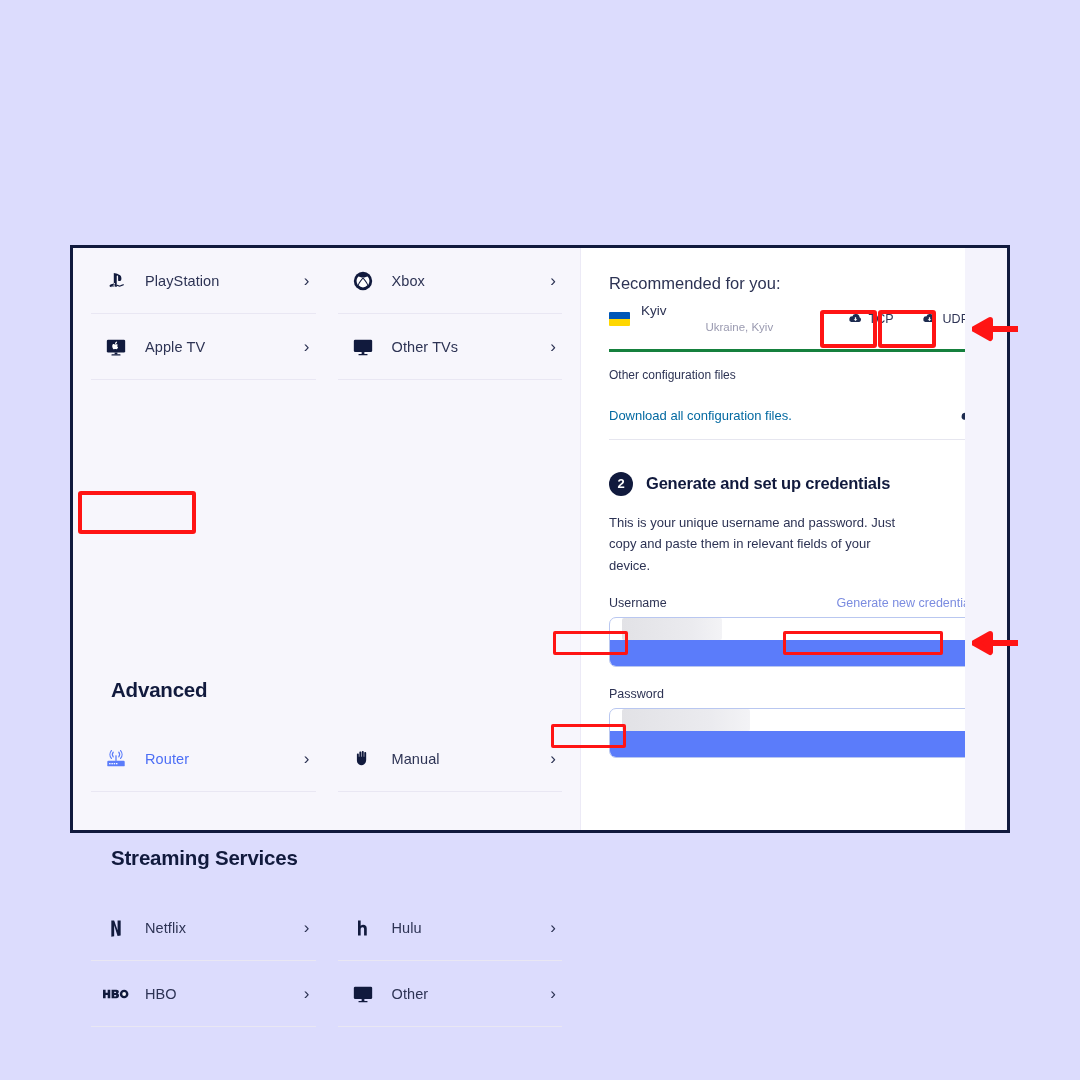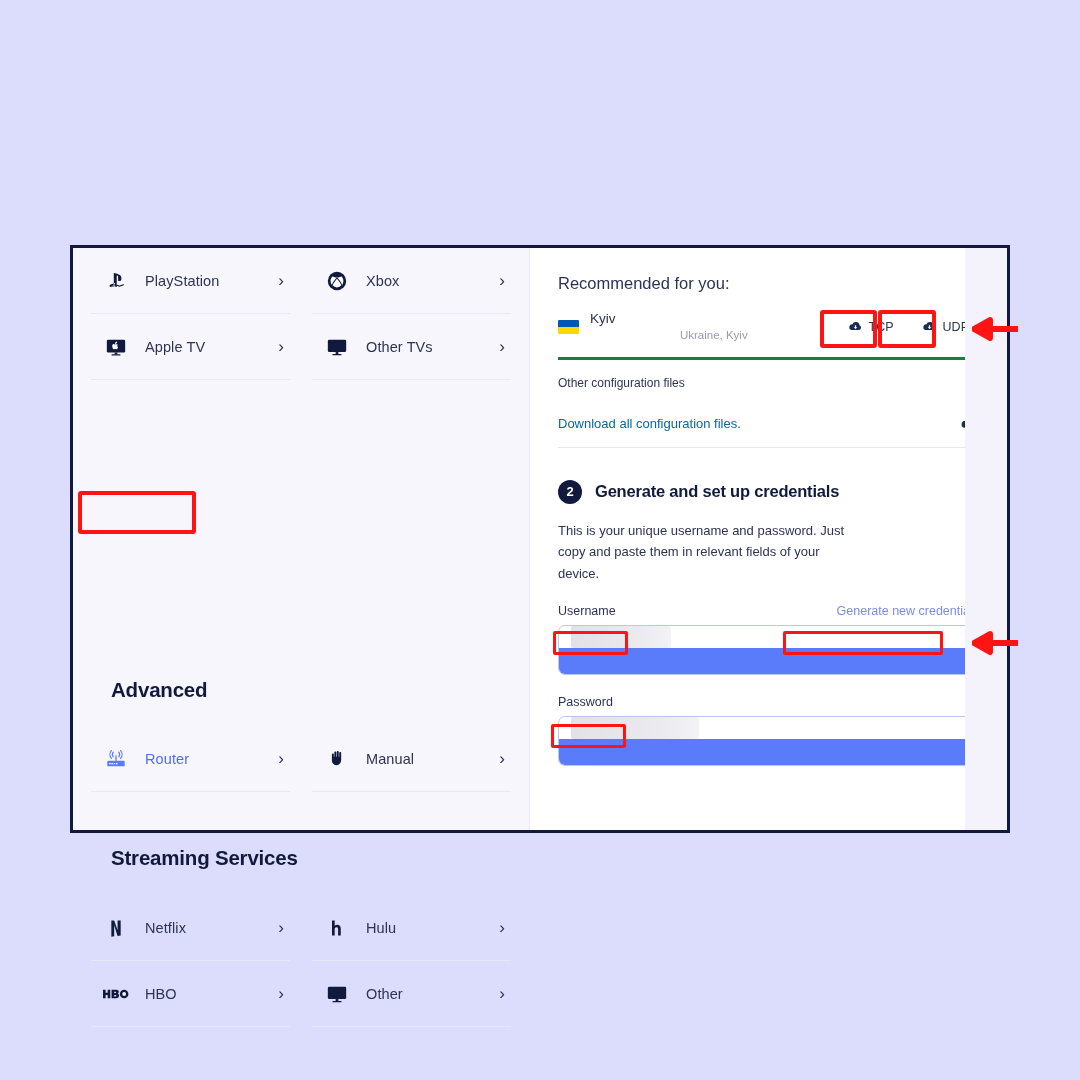--- a/index.html
+++ b/index.html
@@ -16,21 +16,21 @@
     position: absolute;
     left: 70px; top: 245px;
     width: 940px; height: 588px;
     background: #ffffff;
     border: 3px solid #111a3d;
     display: flex;
   }
 
   
   #device-panel {
-    width: 457px;
+    width: 508px;
     background: #f7f6fc;
     border-right: 1px solid #eceaf6;
     padding: 0 0 0 0;
     position: relative;
   }
 
   .device-grid {
     display: grid;
     grid-template-columns: 1fr 1fr;
     column-gap: 22px;
@@ -90,21 +90,21 @@
   #right-strip {
     position: absolute;
     right: 0; top: 0; bottom: 0;
     width: 42px;
     background: #f4f3fc;
   }
 
   .panel-title {
     font-size: 16.5px;
     color: #2d3354;
-    margin-bottom: 18px;
+    margin-bottom: 10px;
   }
 
   #recommended-row {
     display: flex; align-items: center;
     padding-bottom: 14px;
     border-bottom: 3px solid #15803d;
   }
   .flag {
     width: 21px; height: 14px;
     flex: 0 0 21px;

